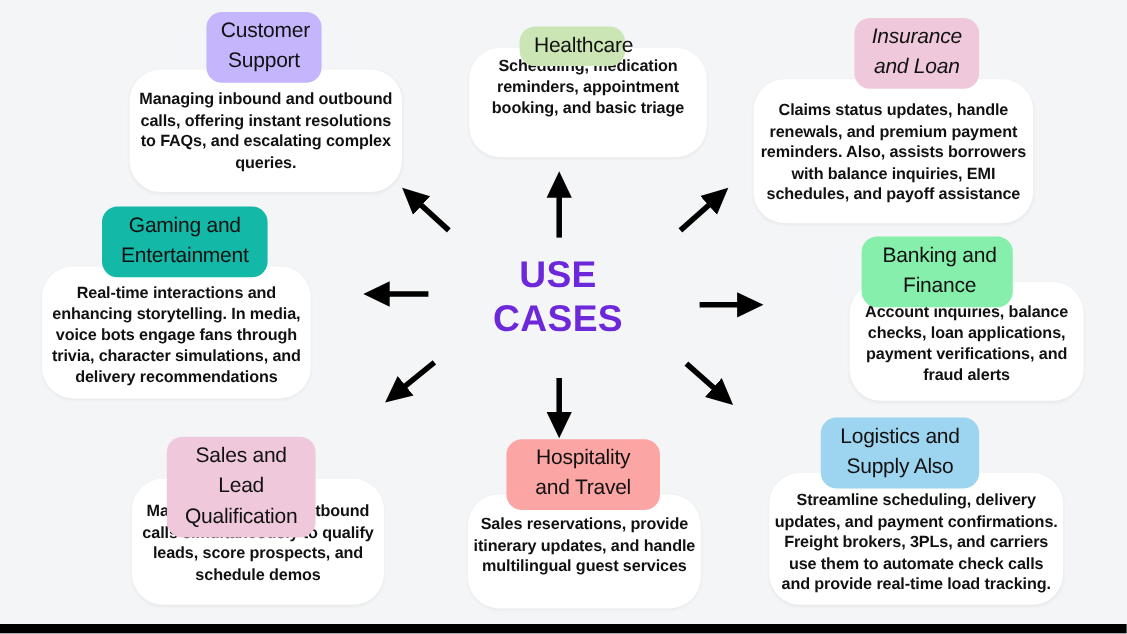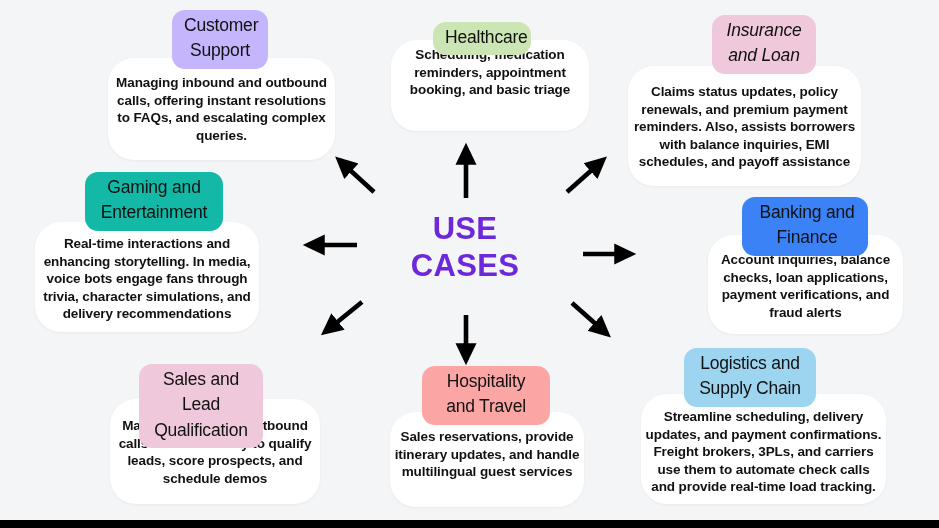--- a/index.html
+++ b/index.html
@@ -132,42 +132,42 @@
   <div class="node">
     <div class="card" style="left:108px; top:58px; width:227px; height:102px;"></div>
     <div class="card-text" style="left:112px; top:74px; width:219px;">Managing inbound and outbound calls, offering instant resolutions to FAQs, and escalating complex queries.</div>
     <div class="pill two-line" style="left:172px; top:10px; width:96px; background:#c4b5fd; white-space:pre-line;">Customer
 Support</div>
   </div>
 
   <div class="node">
     <div class="card" style="left:391px; top:40px; width:198px; height:91px;"></div>
     <div class="card-text" style="left:395px; top:46px; width:190px;">Scheduling, medication reminders, appointment booking, and basic triage</div>
-    <div class="pill" style="left:433px; top:22px; width:98px; background:#CCE5B4;">Healthcare</div>
+    <div class="pill" style="left:433px; top:22px; width:88px; background:#CCE5B4;">Healthcare</div>
   </div>
 
   <div class="node">
     <div class="card" style="left:628px; top:66px; width:233px; height:120px;"></div>
-    <div class="card-text" style="left:632px; top:83px; width:225px;">Claims status updates, policy renewals, and premium payment reminders. Also, assists borrowers with balance inquiries, EMI schedules, and payoff assistance</div>
+    <div class="card-text" style="left:632px; top:83px; width:225px;">Claims status updates, handle renewals, and premium payment reminders. Also, assists borrowers with balance inquiries, EMI schedules, and payoff assistance</div>
     <div class="pill two-line" style="left:712px; top:15px; width:104px; background:#EFC9DB; white-space:pre-line;font-style:italic;">Insurance
 and Loan</div>
   </div>
 
   <div class="node">
     <div class="card" style="left:708px; top:235px; width:195px; height:99px;"></div>
     <div class="card-text" style="left:712px; top:251px; width:187px;">Account inquiries, balance checks, loan applications, payment verifications, and fraud alerts</div>
-    <div class="pill two-line" style="left:742px; top:197px; width:126px; background:#3b82f6; white-space:pre-line;padding-left:16px;">Banking and
+    <div class="pill two-line" style="left:718px; top:197px; width:126px; background:#86efac; white-space:pre-line;padding-left:16px;">Banking and
 Finance</div>
   </div>
 
   <div class="node">
     <div class="card" style="left:641px; top:394px; width:245px; height:110px;"></div>
     <div class="card-text" style="left:645px; top:408px; width:237px;">Streamline scheduling, delivery updates, and payment confirmations. Freight brokers, 3PLs, and carriers use them to automate check calls and provide real-time load tracking.</div>
     <div class="pill two-line" style="left:684px; top:348px; width:132px; background:#9DD4EF; white-space:pre-line;">Logistics and
-Supply Chain</div>
+Supply Also</div>
   </div>
 
   <div class="node">
     <div class="card" style="left:390px; top:412px; width:194px; height:95px;"></div>
     <div class="card-text" style="left:394px; top:428px; width:186px;">Sales reservations, provide itinerary updates, and handle multilingual guest services</div>
     <div class="pill two-line" style="left:422px; top:366px; width:128px; background:#fca5a5; white-space:pre-line;">Hospitality
 and Travel</div>
   </div>
 
   <div class="node">

